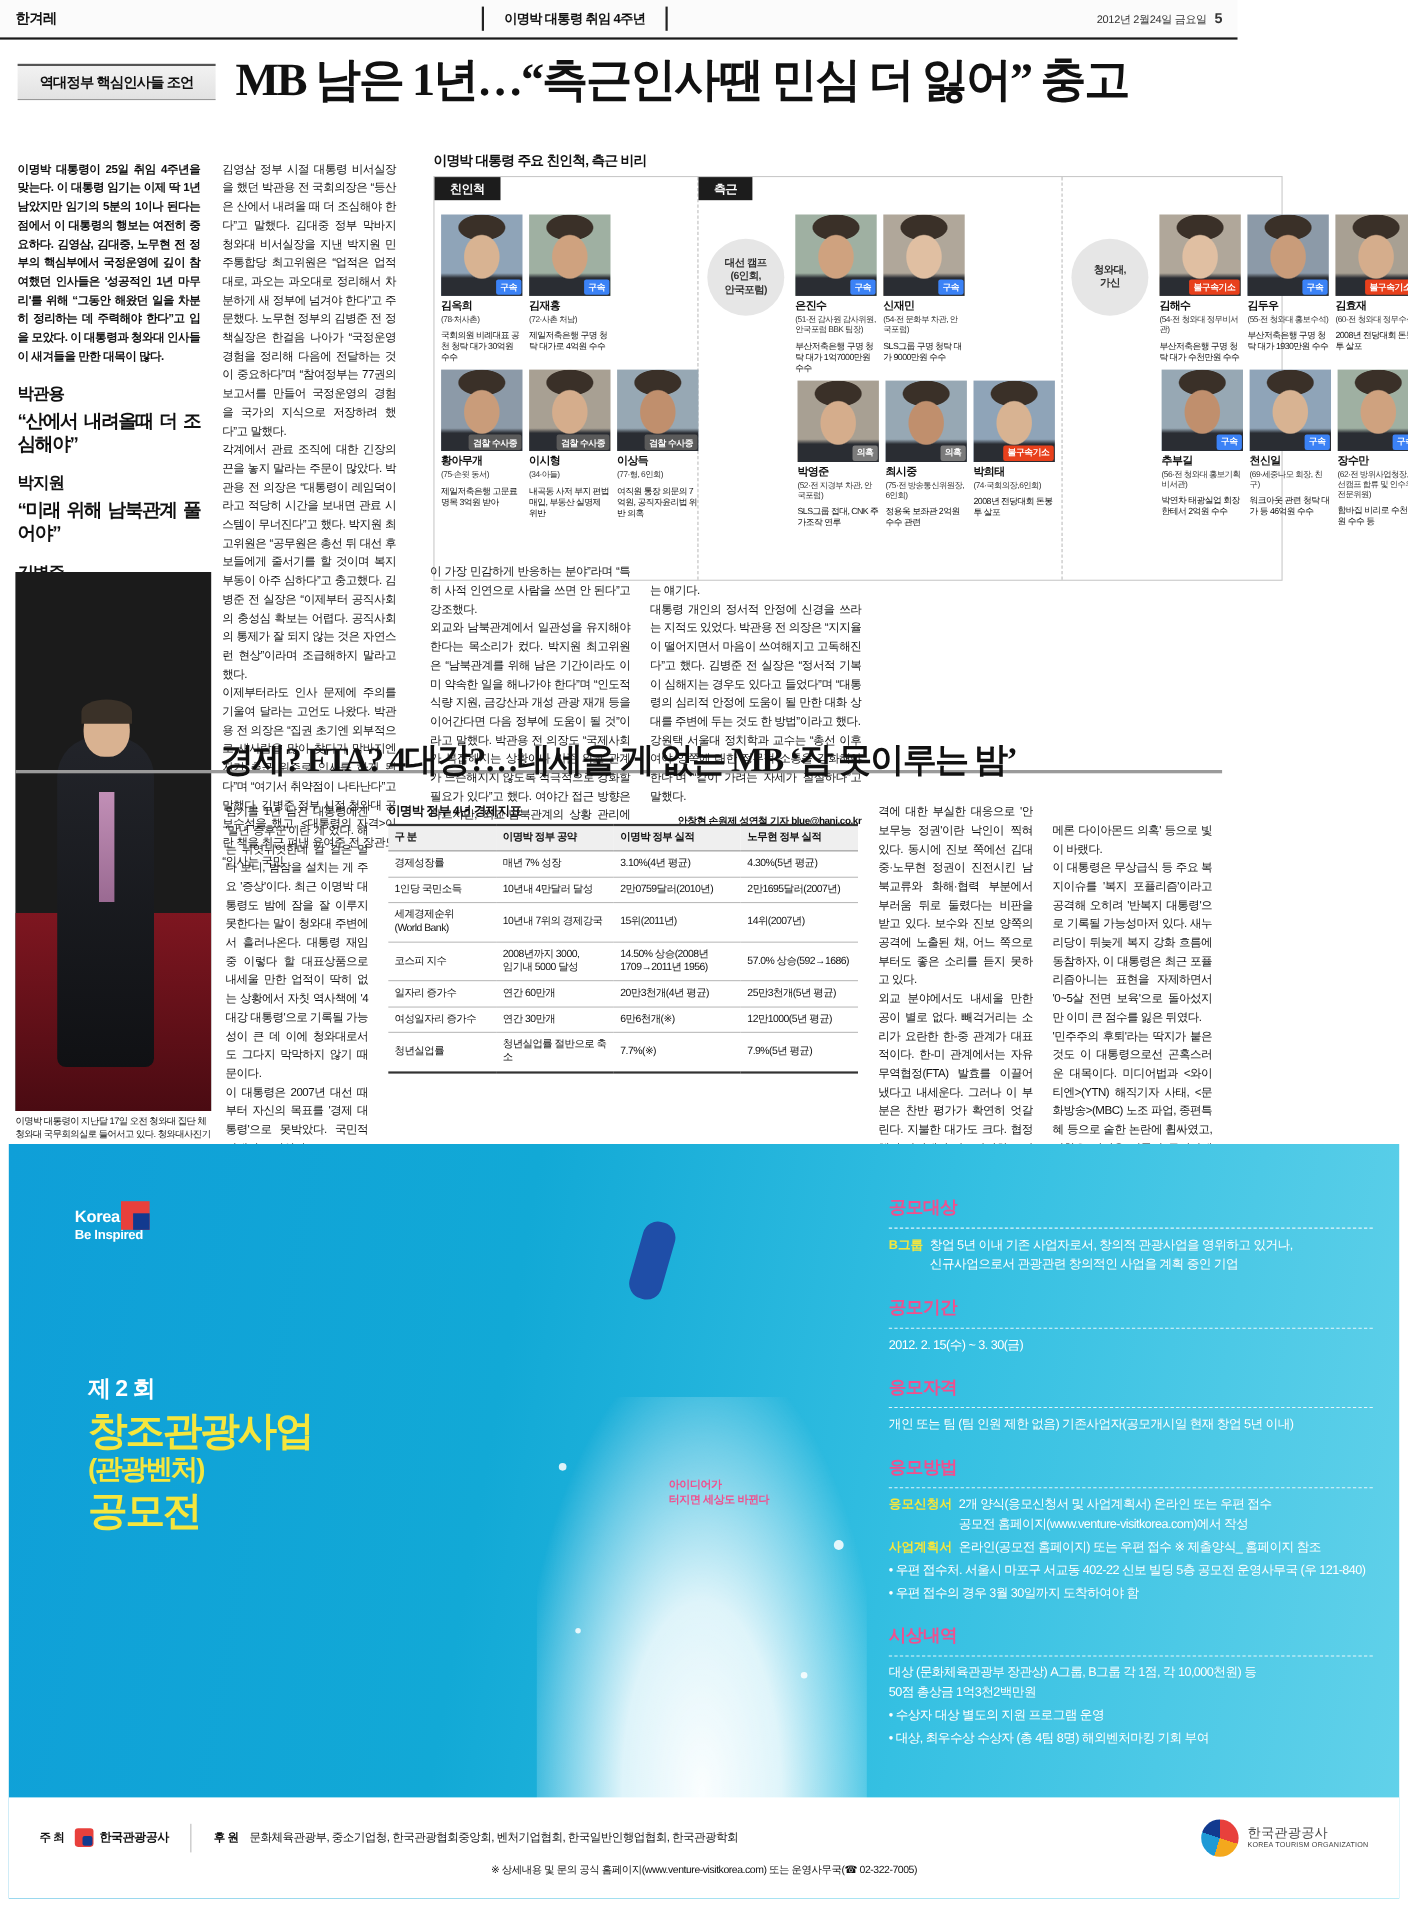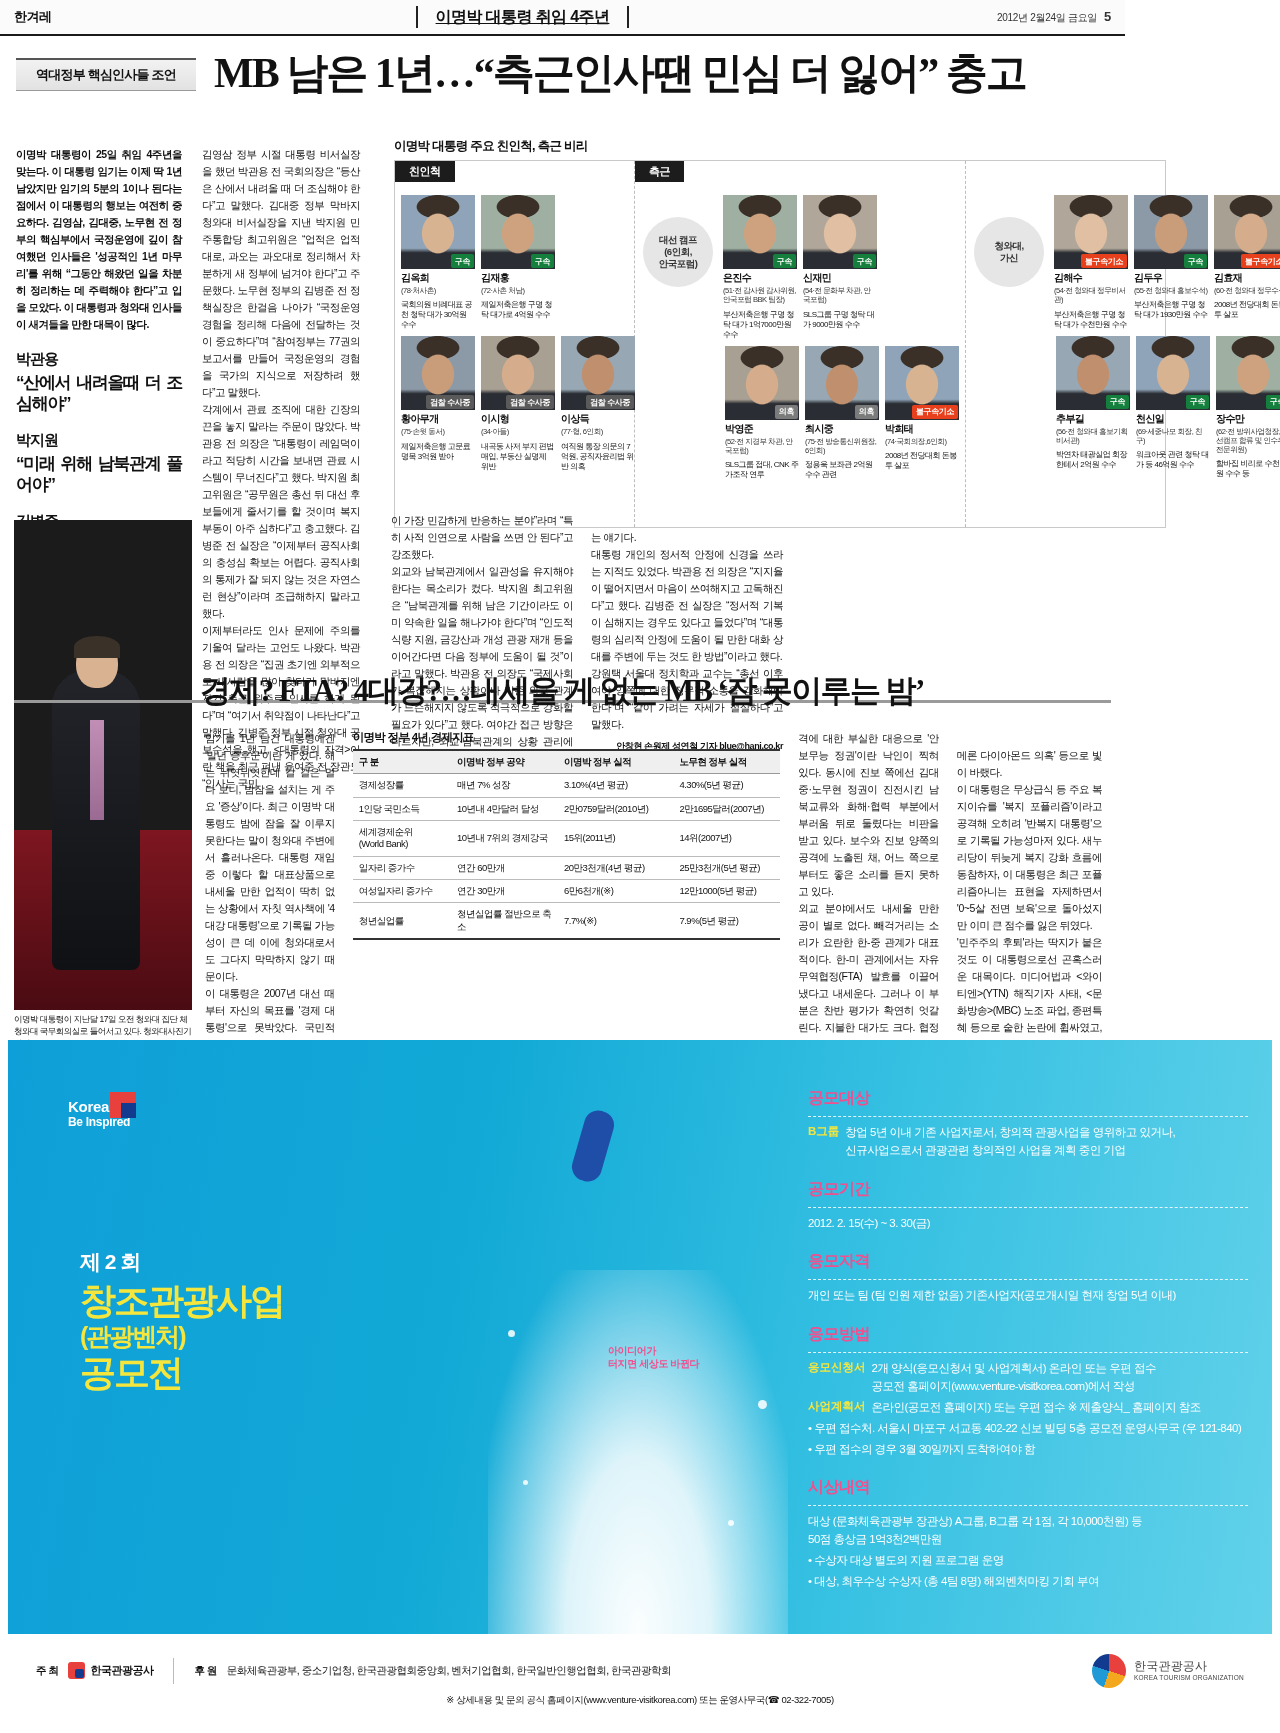--- a/index.html
+++ b/index.html
@@ -18,21 +18,21 @@
   
   .masthead {
     height:36px; display:flex; align-items:center;
     border-bottom:2px solid #1a1a1a;
     padding:0 14px;
     background:#fbfbfb;
   }
   .mh-logo { font-size:13px; font-weight:bold; letter-spacing:-0.5px; color:#111; width:180px; }
   .mh-center { flex:1; display:flex; align-items:center; justify-content:center; gap:0; }
   .mh-rule { width:2px; height:22px; background:#222; }
-  .mh-title { font-size:16px; font-weight:bold; letter-spacing:-0.6px; padding:0 18px; white-space:nowrap;text-decoration:underline; }
+  .mh-title { font-size:12px; font-weight:bold; letter-spacing:-0.6px; padding:0 18px; white-space:nowrap; }
   .mh-right { width:260px; text-align:right; font-size:10px; color:#333; letter-spacing:-0.3px; }
   .mh-page { font-weight:bold; font-size:13px; margin-left:7px; }
 
   
   .art1 { padding:14px 14px 0 14px; position:relative; }
   .kicker-wrap { position:absolute; left:16px; top:22px; width:180px; }
   .kicker {
     border-top:2px solid #555; border-bottom:1px solid #999;
     background:linear-gradient(#f2f2f2,#e2e2e2);
     text-align:center; font-size:13px; font-weight:bold;
@@ -79,21 +79,21 @@
   .person { width:74px; }
   .ph { width:74px; height:74px; position:relative; overflow:hidden; background:#cfcfcf; }
   .ph .face {
     position:absolute; left:0; top:0; width:100%; height:100%;
   }
   .badge {
     position:absolute; right:1px; bottom:1px; color:#fff;
     font-size:8px; font-weight:bold; padding:1.5px 4px; border-radius:2px;
     letter-spacing:-0.4px; white-space:nowrap;
   }
-  .b-gusok { background:#15803d; }
+  .b-gusok { background:#3b82f6; }
   .b-bulgusok { background:#e8401c; }
   .b-uihok { background:#7b7b7b; }
   .b-susa { background:#5a5a5a; }
   .pname { font-size:10px; font-weight:bold; letter-spacing:-0.6px; margin-top:2px; }
   .pmeta { font-size:7.6px; color:#333; letter-spacing:-0.5px; line-height:1.22; margin-top:1px; }
   .pdesc { font-size:8px; letter-spacing:-0.5px; line-height:1.26; margin-top:5px; }
 
   
   .a1-lower { position:absolute; left:14px; top:512px; right:14px; display:flex; }
   .a1-lower .col { width:190px; padding:0 9px; }
@@ -475,20 +475,27 @@
               <td style="white-space: pre-line;">10년내 4만달러 달성</td>
               <td style="white-space: pre-line;">2만0759달러(2010년)</td>
               <td style="white-space: pre-line;">2만1695달러(2007년)</td>
             </tr>
             <tr>
               <td style="white-space: pre-line;">세계경제순위
 (World Bank)</td>
               <td style="white-space: pre-line;">10년내 7위의 경제강국</td>
               <td style="white-space: pre-line;">15위(2011년)</td>
               <td style="white-space: pre-line;">14위(2007년)</td>
+            </tr>
+            <tr>
+              <td style="white-space: pre-line;">코스피 지수</td>
+              <td style="white-space: pre-line;">2008년까지 3000,
+임기내 5000 달성</td>
+              <td style="white-space: pre-line;">14.50% 상승(2008년 1709→2011년 1956)</td>
+              <td style="white-space: pre-line;">57.0% 상승(592→1686)</td>
             </tr>
             <tr>
               <td style="white-space: pre-line;">일자리 증가수</td>
               <td style="white-space: pre-line;">연간 60만개</td>
               <td style="white-space: pre-line;">20만3천개(4년 평균)</td>
               <td style="white-space: pre-line;">25만3천개(5년 평균)</td>
             </tr>
             <tr>
               <td style="white-space: pre-line;">여성일자리 증가수</td>
               <td style="white-space: pre-line;">연간 30만개</td>

